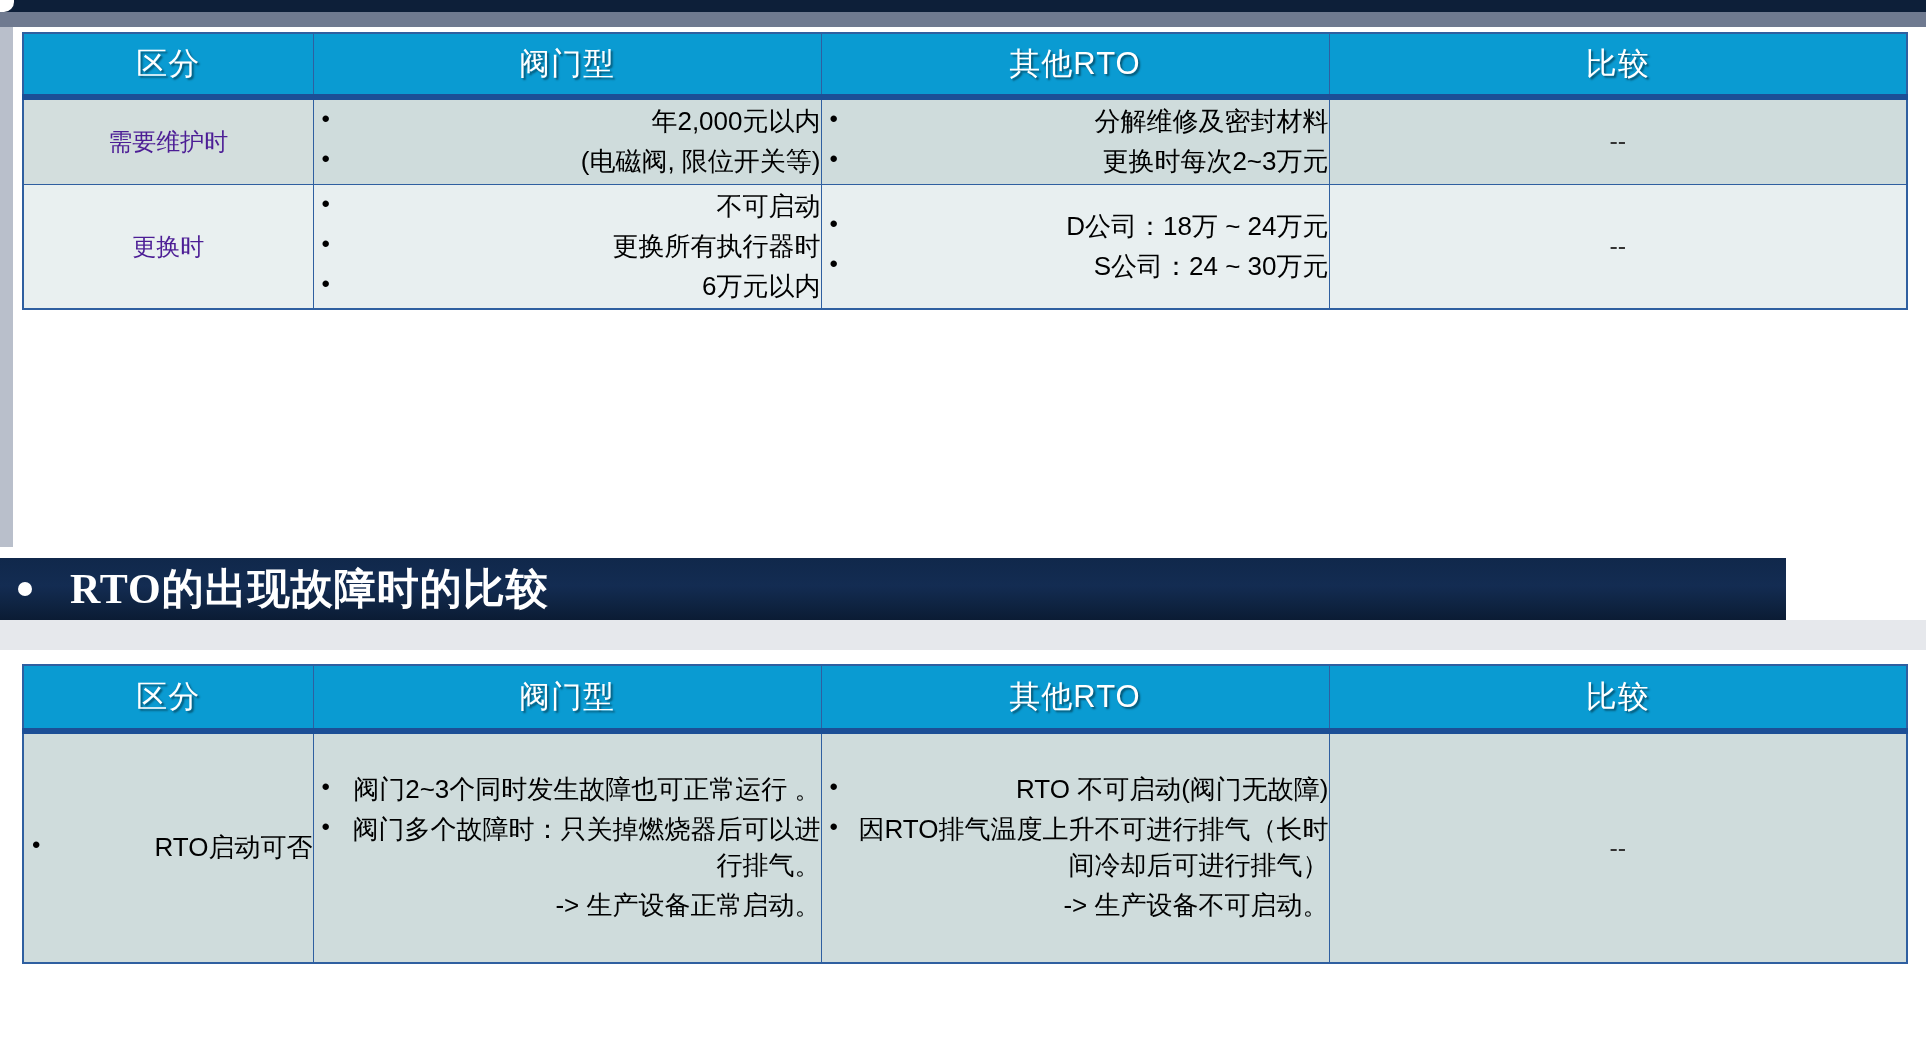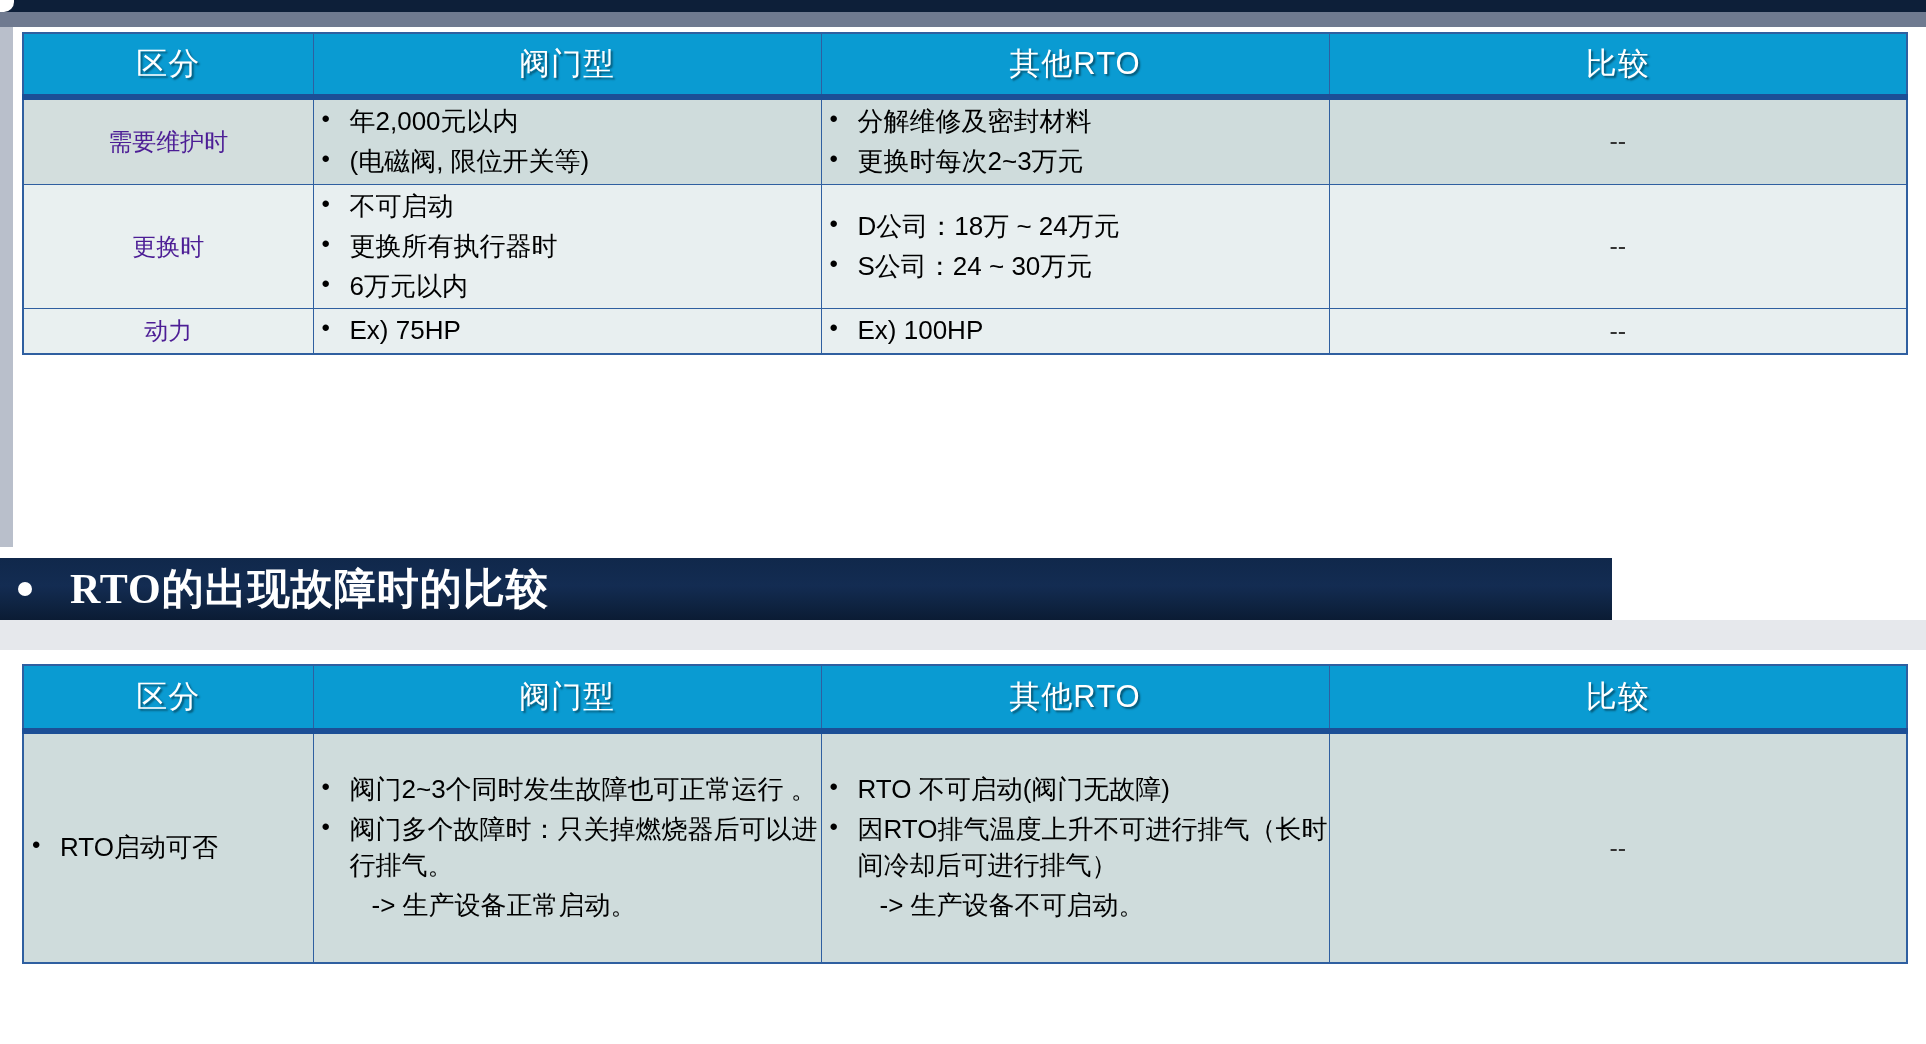--- a/index.html
+++ b/index.html
@@ -74,20 +74,21 @@
   .lbl-cell {
     text-align: center;
     font-size: 24px;
     color: #4c1d95;
     padding: 6px 10px;
   }
   .body-cell {
     font-size: 26px;
     color: #000000;
     padding: 8px 14px;
+    text-align: right;
   }
   .dash-cell {
     text-align: center;
     font-size: 25px;
     color: #333333;
   }
   .bullets {
     list-style: none;
     margin: 0;
     padding: 0;
@@ -116,21 +117,21 @@
   .tint-lbl-a { background: #d3dedd; }
   .tint-lbl-b { background: #e9f0f0; }
 
   
   #table-one { left: 22px; top: 32px; width: 1884px; }
 
   
   .banner {
     position: absolute;
     left: 0; top: 558px;
-    width: 1612px; height: 62px;
+    width: 1786px; height: 62px;
     background: linear-gradient(to bottom, #10284b 0%, #132c52 45%, #0b1c34 100%);
     display: flex;
     align-items: center;
   }
   .banner .banner-bullet {
     width: 14px; height: 14px;
     background: #ffffff;
     border-radius: 50%;
     margin-left: 18px;
     flex: 0 0 auto;
@@ -216,34 +217,20 @@
       <td class="body-cell tint-b">
         <ul class="bullets">
           <li>D公司：18万 ~ 24万元</li>
           <li>S公司：24 ~ 30万元</li>
         </ul>
       </td>
       <td class="dash-cell tint-b">--</td>
     </tr>
 
 
-    <tr>
-      <td class="lbl-cell tint-lbl-b">动力</td>
-      <td class="body-cell tint-b">
-        <ul class="bullets">
-          <li>Ex) 75HP</li>
-        </ul>
-      </td>
-      <td class="body-cell tint-b">
-        <ul class="bullets">
-          <li>Ex) 100HP</li>
-        </ul>
-      </td>
-      <td class="dash-cell tint-b">--</td>
-    </tr>
   </tbody>
 </table>
 
 <div class="banner">
   <div class="banner-bullet"></div>
   <div class="banner-text">RTO的出现故障时的比较</div>
 </div>
 <div class="banner-under"></div>
 
 <table class="tbl" id="table-two">

